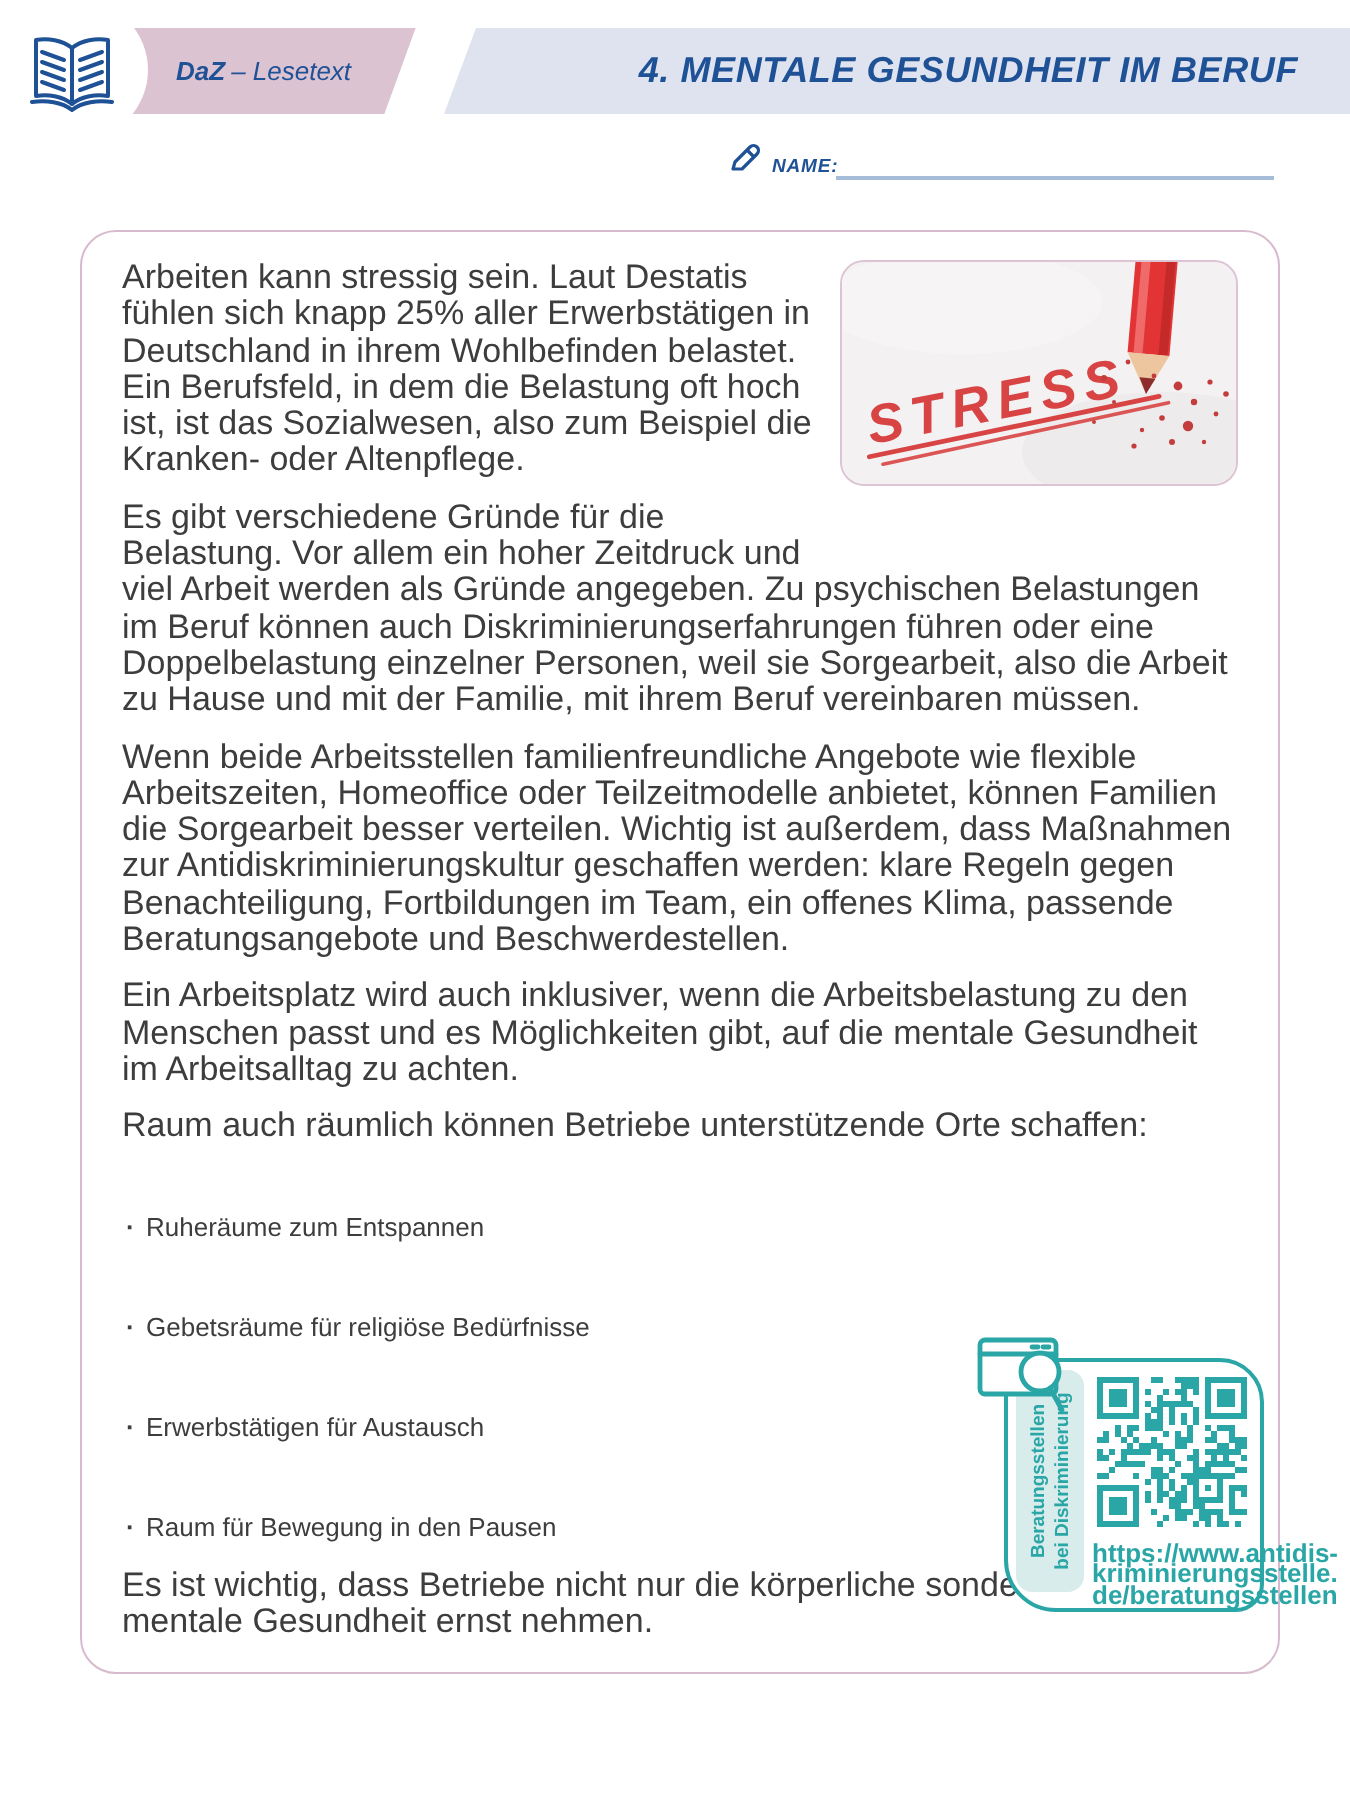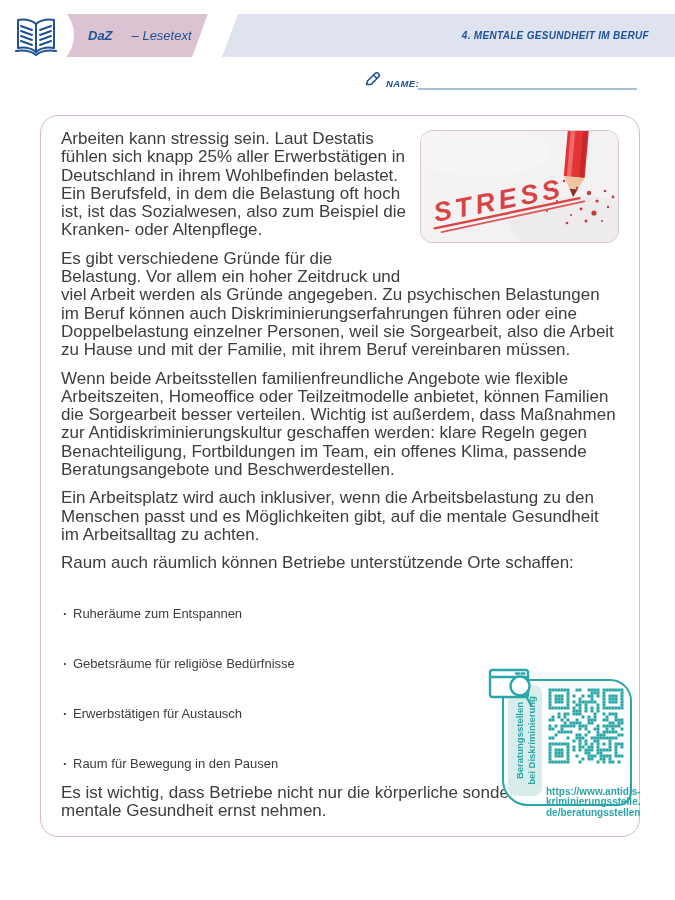--- a/index.html
+++ b/index.html
@@ -14,32 +14,32 @@
   }
   .banner-blue{
     position:absolute;left:222px;top:14px;right:0;height:43px;
     background:#dee3ef;z-index:1;
     clip-path:polygon(16px 0,100% 0,100% 100%,0 100%);
     display:flex;align-items:center;justify-content:flex-end;
     padding-right:26px;box-sizing:border-box;
   }
   .banner-blue .chapter{
     color:#1e5195;font-weight:bold;font-style:italic;
-    font-size:10px;letter-spacing:.3px;
+    font-size:18px;letter-spacing:.3px;
   }
   .icon-disc{
     position:absolute;left:4px;top:0px;width:70px;height:70px;
     background:#ffffff;border-radius:50%;z-index:2;
   }
   .book-icon{position:absolute;left:15px;top:17px;z-index:3;}
   .badge-label{
     position:absolute;left:88px;top:14px;height:43px;line-height:43px;z-index:3;
     color:#1e5195;font-size:13px;font-style:italic;
   }
-  .badge-label b{font-style:italic;margin-right:19px;}
+  .badge-label b{font-style:italic;margin-right:3px;}
   
   .name-row{position:absolute;left:0;top:68px;width:586px;height:26px;z-index:1;}
   .pencil-icon{position:absolute;left:365px;top:3px;}
   .name-label{
     position:absolute;left:386px;top:10px;color:#1e5195;
     font-size:9.5px;font-weight:bold;font-style:italic;letter-spacing:.4px;
   }
   .name-line{
     position:absolute;left:418px;top:20px;width:219px;height:2px;background:#a6bdd9;
   }
@@ -76,21 +76,21 @@
     position:absolute;left:4px;top:4px;width:34px;height:111px;
     background:#d8eceb;border-radius:8px;
     display:flex;align-items:center;justify-content:center;
   }
   .qr-side-text{
     transform:rotate(-90deg);white-space:nowrap;text-align:center;
     color:#2aa6a7;font-size:9.5px;font-weight:bold;line-height:11.5px;
   }
   .qr-main{position:absolute;left:42px;top:6px;width:80px;text-align:center;}
   .qr-url{
-    margin-top:18px;color:#2aa6a7;font-size:10px;font-weight:bold;line-height:10.3px;
+    margin-top:2px;color:#2aa6a7;font-size:13px;font-weight:bold;line-height:10.3px;
   }
   .browser-search-icon{position:absolute;left:-18px;top:-17px;}
 </style>
 </head>
 <body>
 
 <div class="banner-pink"></div>
 <div class="banner-blue">
   <span class="chapter">4. MENTALE GESUNDHEIT IM BERUF</span>
 </div>

